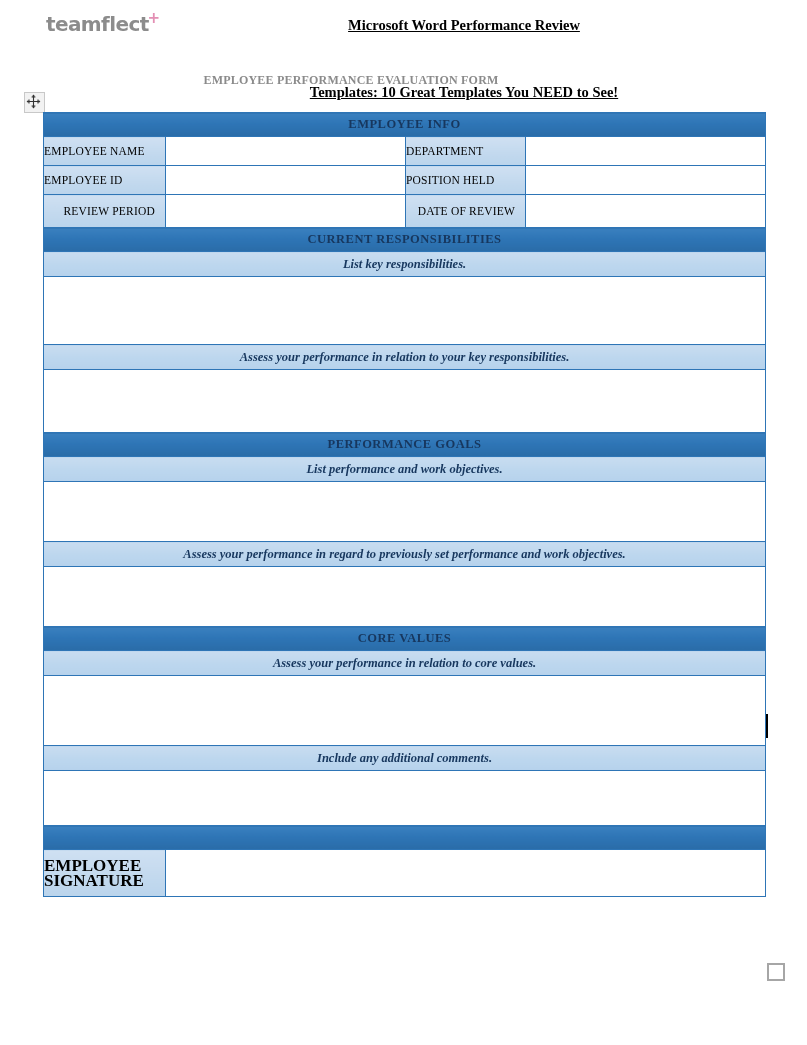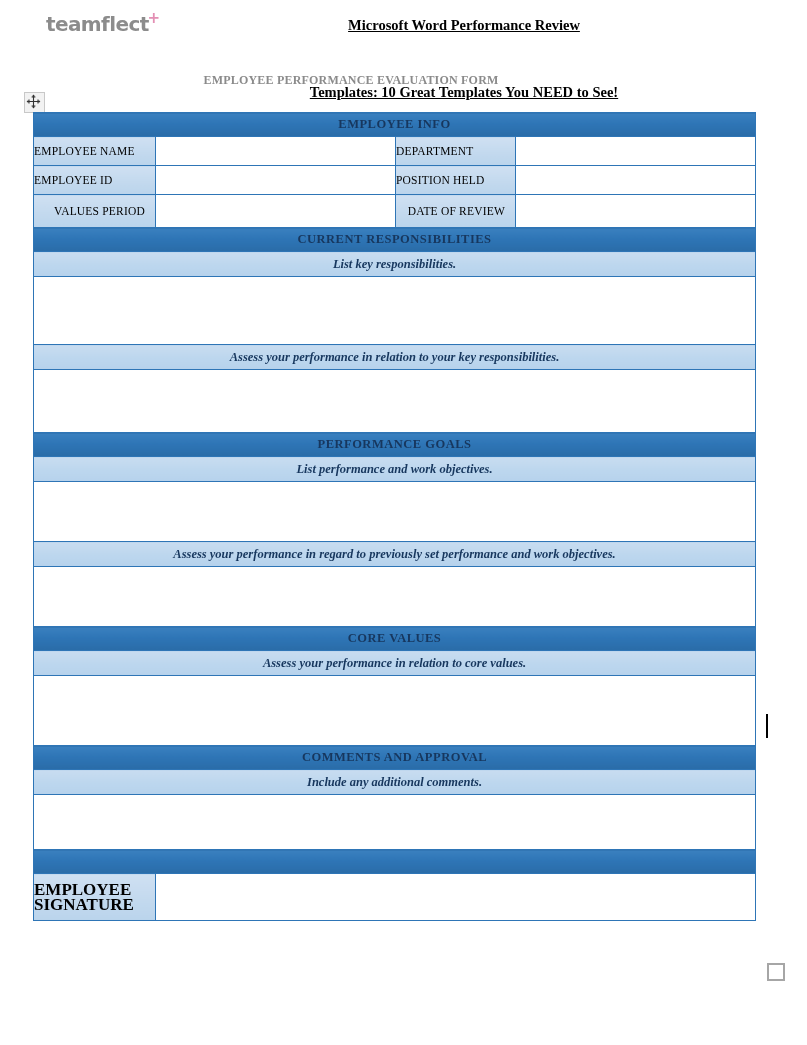--- a/index.html
+++ b/index.html
@@ -97,21 +97,21 @@
     left: 766px;
     top: 714px;
     width: 2px;
     height: 24px;
     background: #000000;
   }
 
   
   .form-table {
     position: absolute;
-    left: 33px;
+    left: 43px;
     top: 112px;
     width: 722px;
     border-collapse: collapse;
     table-layout: fixed;
     padding-left: 47px;
   }
   .form-table td {
     border: 1px solid #2e75b6;
     padding: 0;
     vertical-align: middle;
@@ -220,21 +220,21 @@
       <td class="label-cell">DEPARTMENT</td>
       <td class="input-cell"></td>
     </tr>
     <tr class="h-info">
       <td class="label-cell">EMPLOYEE ID</td>
       <td class="input-cell"></td>
       <td class="label-cell">POSITION HELD</td>
       <td class="input-cell"></td>
     </tr>
     <tr class="h-rev">
-      <td class="label-cell right">VALUES PERIOD</td>
+      <td class="label-cell right">REVIEW PERIOD</td>
       <td class="input-cell"></td>
       <td class="label-cell right">DATE OF REVIEW</td>
       <td class="input-cell"></td>
     </tr>
 
     <tr class="sec-head">
       <td colspan="4">CURRENT RESPONSIBILITIES</td>
     </tr>
     <tr class="prompt">
       <td colspan="4">List key responsibilities.</td>
@@ -268,23 +268,20 @@
     <tr class="sec-head">
       <td colspan="4">CORE VALUES</td>
     </tr>
     <tr class="prompt">
       <td colspan="4">Assess your performance in relation to core values.</td>
     </tr>
     <tr class="h-box-d">
       <td colspan="4" class="textarea-cell"></td>
     </tr>
 
-    <tr class="sec-head">
-      <td colspan="4">COMMENTS AND APPROVAL</td>
-    </tr>
     <tr class="prompt">
       <td colspan="4">Include any additional comments.</td>
     </tr>
     <tr class="h-box-e">
       <td colspan="4" class="textarea-cell"></td>
     </tr>
     <tr class="sec-head blank h-bar">
       <td colspan="4"></td>
     </tr>
     <tr class="h-sign">

